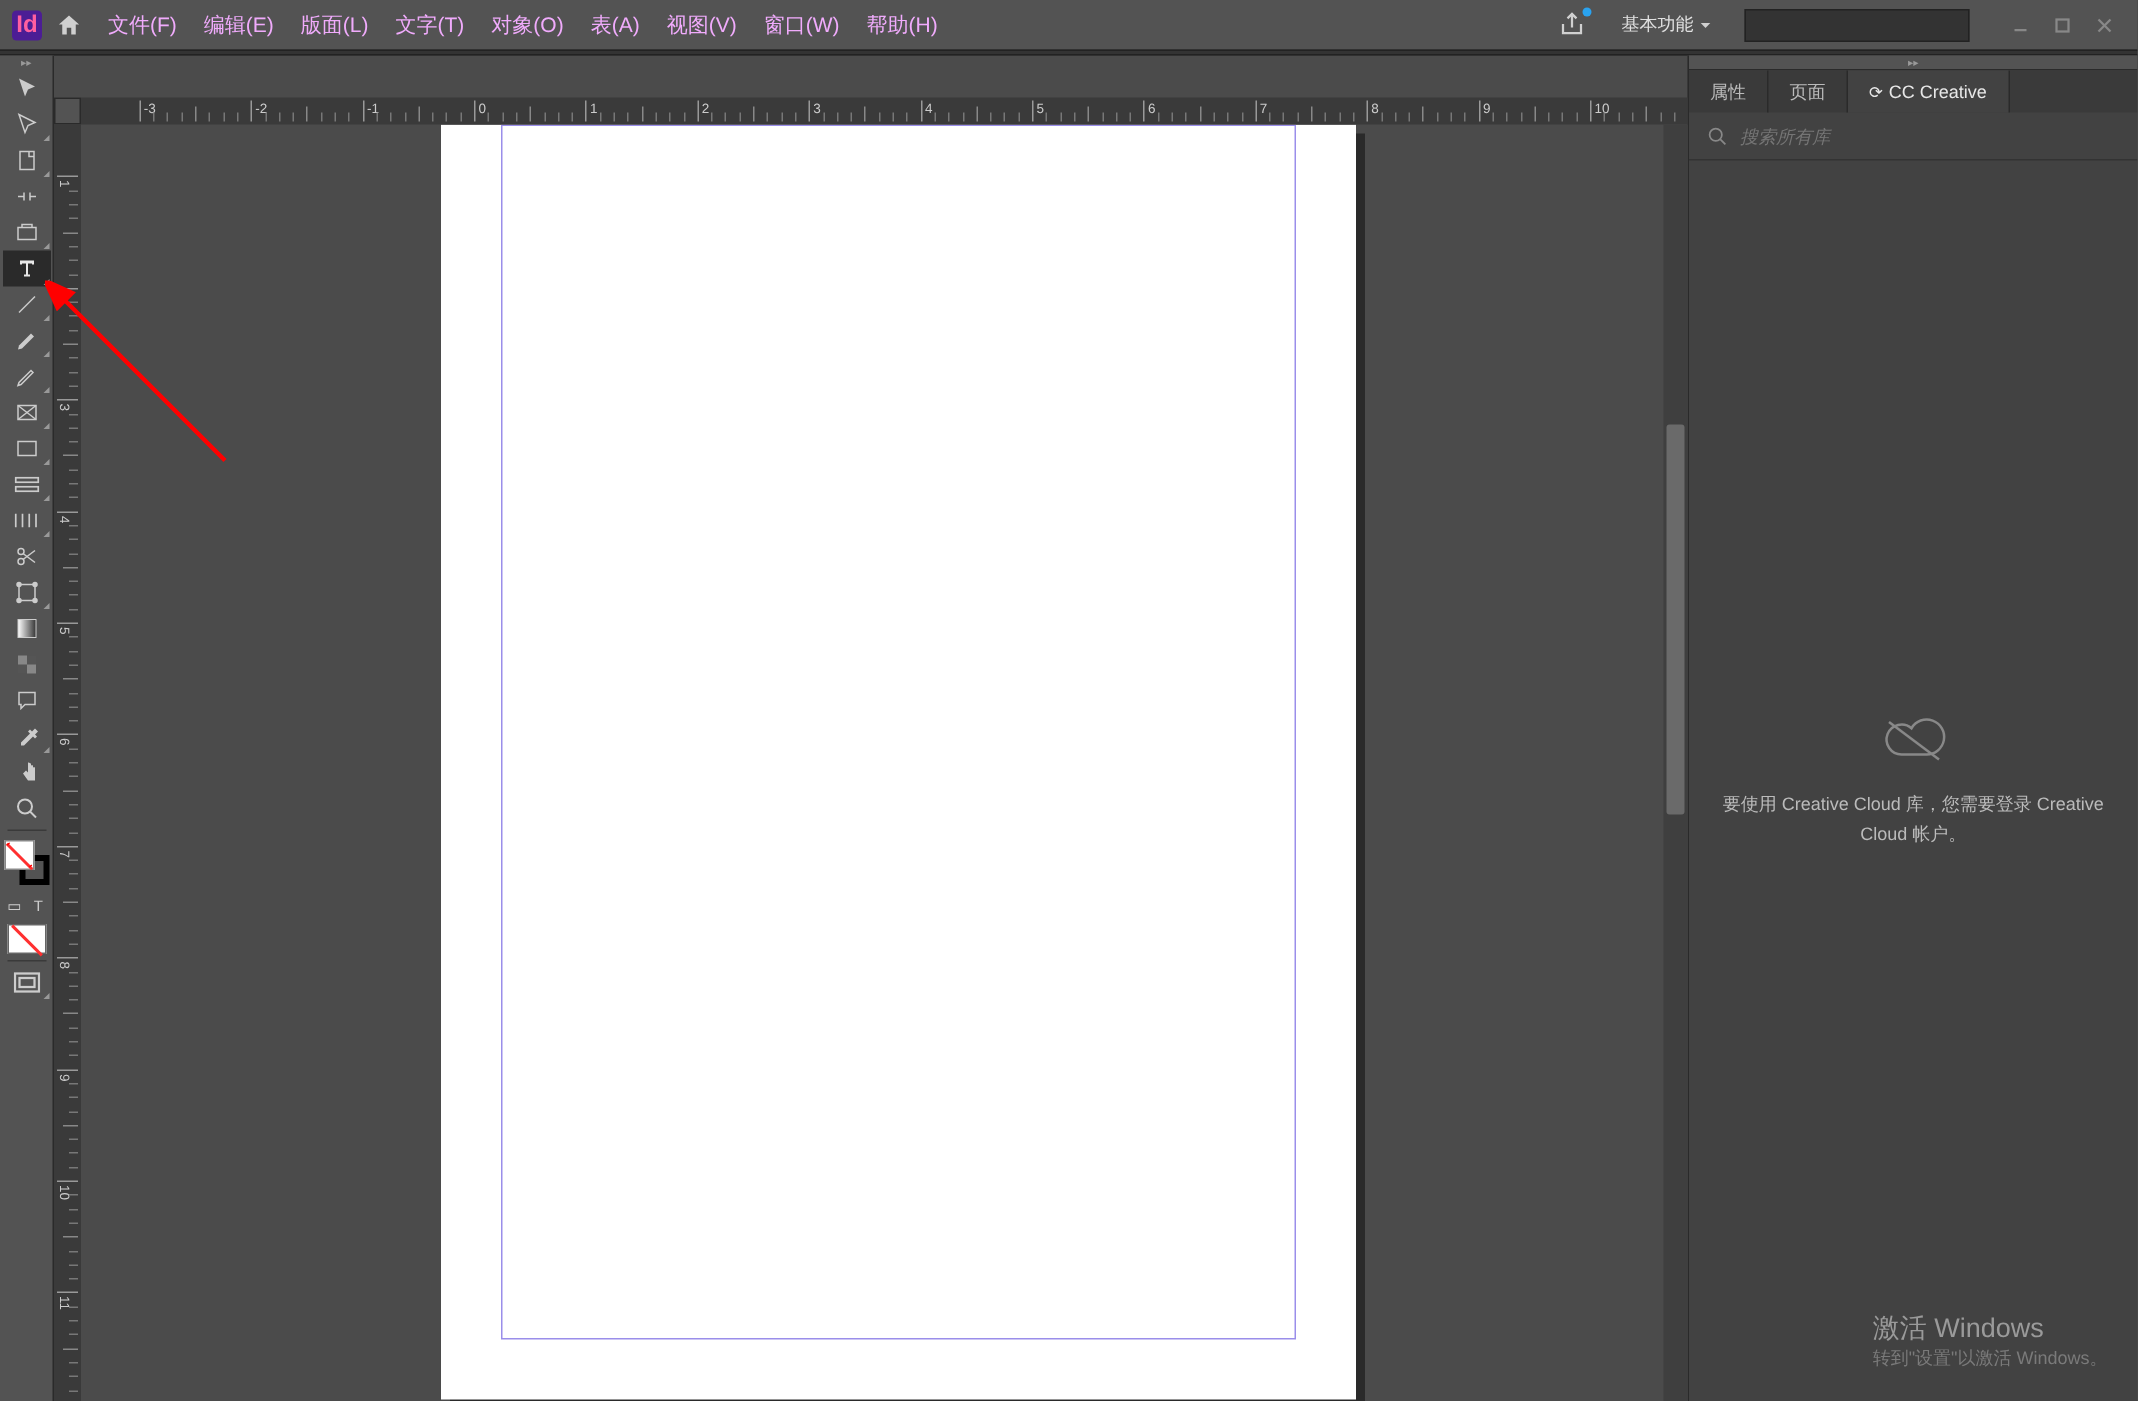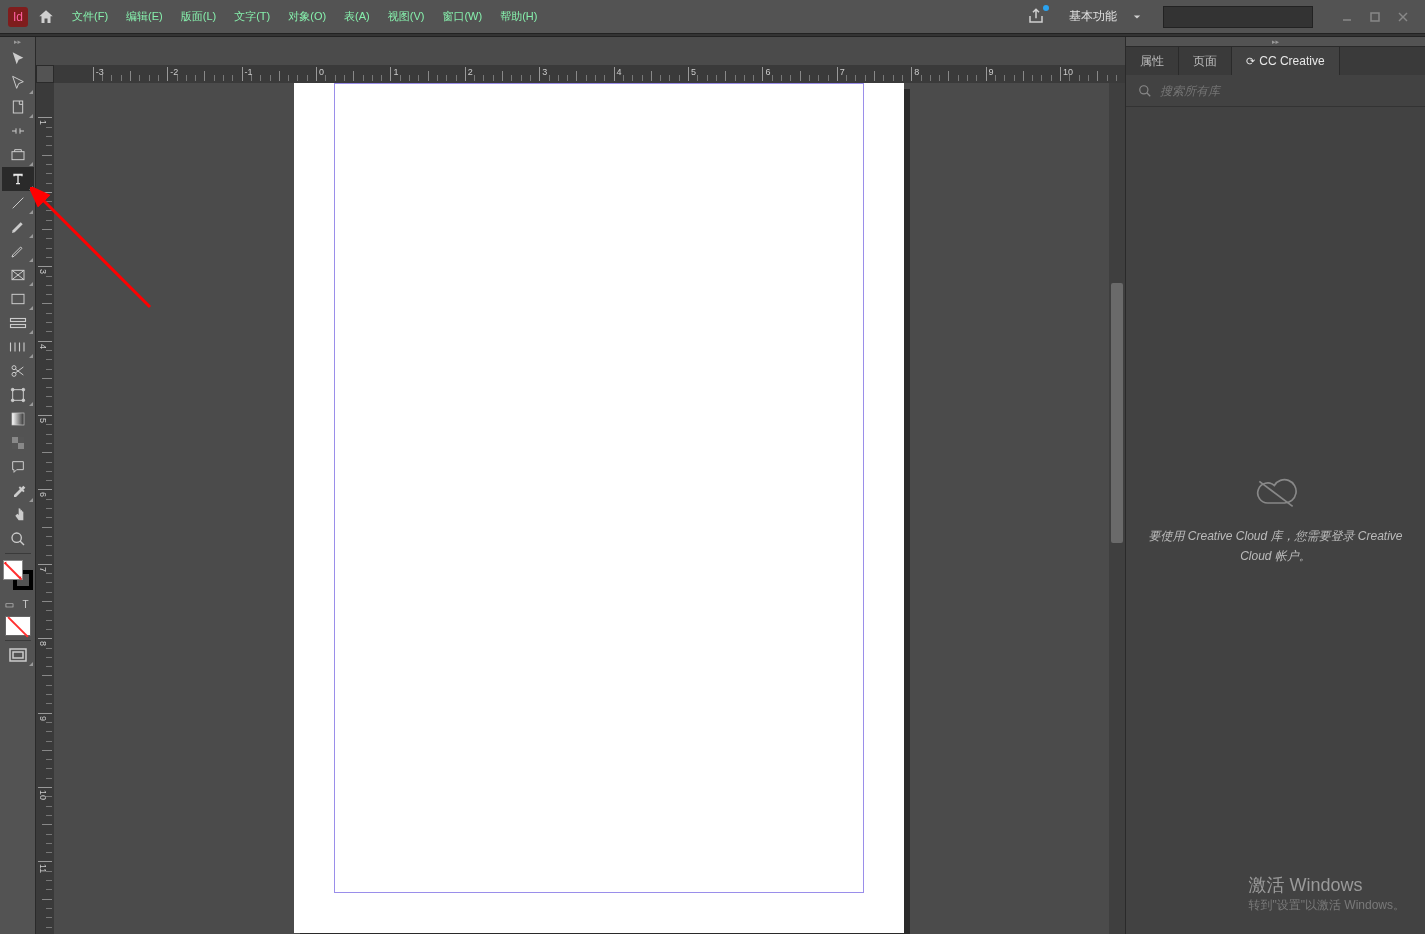--- a/index.html
+++ b/index.html
@@ -1,27 +1,27 @@
 <!DOCTYPE html>
 <html><head>
 <meta charset="utf-8">
 <style>
 * { margin: 0; padding: 0; box-sizing: border-box; user-select: none; }
 body { width: 1425px; height: 934px; background: #4b4b4b; font-family: "Microsoft YaHei", "Segoe UI", sans-serif; font-size: 12px; color: #d0d0d0; overflow: hidden; }
 
 
 .menubar { height: 33px; background: #535353; display: flex; align-items: center; padding: 0 8px; gap: 6px; }
-.logo { width: 20px; height: 20px; background: #7f1d1d; color: #ff5fa0; display: flex; align-items: center; justify-content: center; border-radius: 3px; font-weight: normal; font-size: 12px; }
+.logo { width: 20px; height: 20px; background: #4c1d95; color: #ff5fa0; display: flex; align-items: center; justify-content: center; border-radius: 3px; font-weight: bold; font-size: 16px; }
 .home-icon { width: 24px; height: 24px; display: flex; align-items: center; justify-content: center; cursor: pointer; }
 .menu-items { display: flex; gap: 2px; }
-.menu-item { padding: 4px 8px; cursor: pointer; color: #86efac; font-size: 11px; }
+.menu-item { padding: 4px 8px; cursor: pointer; color: #f0abfc; font-size: 14px; }
 .menubar-right { margin-left: auto; display: flex; align-items: center; gap: 12px; }
 .share-icon { width: 20px; height: 20px; position: relative; cursor: pointer; }
 .share-icon::after { content: ''; position: absolute; top: -2px; right: -2px; width: 6px; height: 6px; background: #2aa3f0; border-radius: 50%; }
-.workspace-selector { padding: 4px 10px; cursor: pointer; color: #e0e0e0; display: flex; align-items: center; gap: 16px; }
+.workspace-selector { padding: 4px 10px; cursor: pointer; color: #e0e0e0; display: flex; align-items: center; gap: 4px; }
 .search-box { width: 150px; height: 22px; background: #333; border: 1px solid #222; }
 .window-controls { display: flex; gap: 0; margin-left: 8px; }
 .window-control { width: 28px; height: 22px; display: flex; align-items: center; justify-content: center; cursor: pointer; color: #888; }
 
 
 .toolbar-strip { height: 4px; background: #333; border-top: 1px solid #222; border-bottom: 1px solid #222; }
 
 
 .main-layout { display: flex; height: calc(934px - 37px); position: relative; }
 
@@ -71,21 +71,21 @@
 
 
 .right-panel { width: 300px; background: #424242; border-left: 1px solid #2a2a2a; display: flex; flex-direction: column; }
 .panel-collapse { height: 10px; background: #535353; display: flex; align-items: center; justify-content: center; font-size: 7px; color: #999; border-bottom: 1px solid #2a2a2a; }
 .panel-tabs { height: 28px; display: flex; background: #3a3a3a; }
 .panel-tab { padding: 0 14px; display: flex; align-items: center; cursor: pointer; color: #bbb; border-right: 1px solid #2a2a2a; font-size: 12px; }
 .panel-tab.active { background: #424242; color: #e8e8e8; }
 .panel-tab .sync-icon { margin-right: 4px; font-size: 11px; }
 .panel-search { height: 32px; display: flex; align-items: center; padding: 0 12px; gap: 8px; border-bottom: 1px solid #333; }
 .panel-search input { flex: 1; background: transparent; border: none; color: #888; font-size: 12px; outline: none; font-style: italic; }
-.panel-body { flex: 1; display: flex; flex-direction: column; align-items: center; justify-content: center; padding: 20px; text-align: center; font-style: italic; }
+.panel-body { flex: 1; display: flex; flex-direction: column; align-items: center; justify-content: center; padding: 20px; text-align: center; }
 .cc-icon { width: 50px; height: 36px; margin-bottom: 16px; color: #888; }
 .cc-text { color: #bbb; font-size: 12px; line-height: 1.6; }
 
 
 .watermark { position: absolute; bottom: 20px; right: 20px; color: #888; z-index: 200; text-align: left; pointer-events: none; }
 .watermark .wm-title { font-size: 18px; color: #9a9a9a; }
 .watermark .wm-sub { font-size: 12px; color: #7a7a7a; }
 
 svg { display: block; }
 </style>

